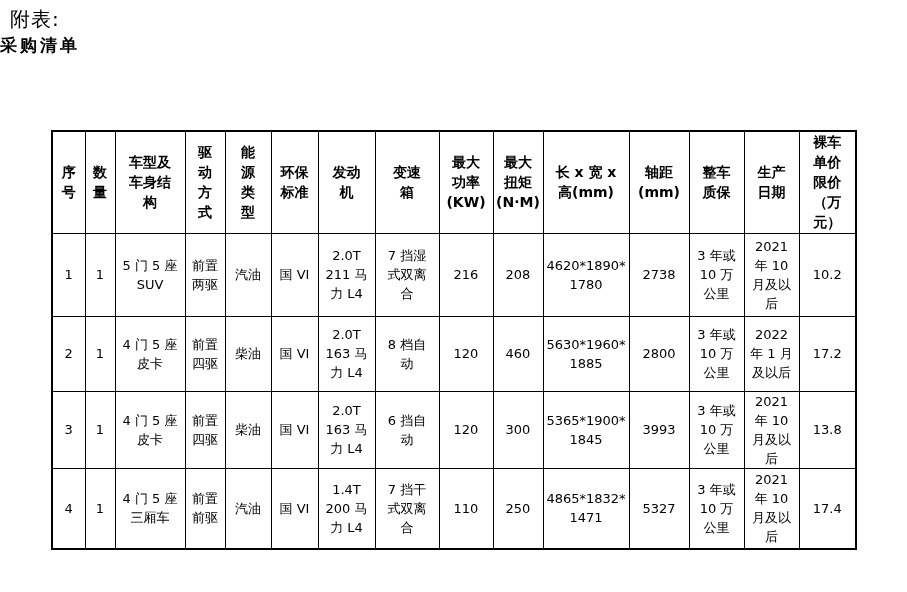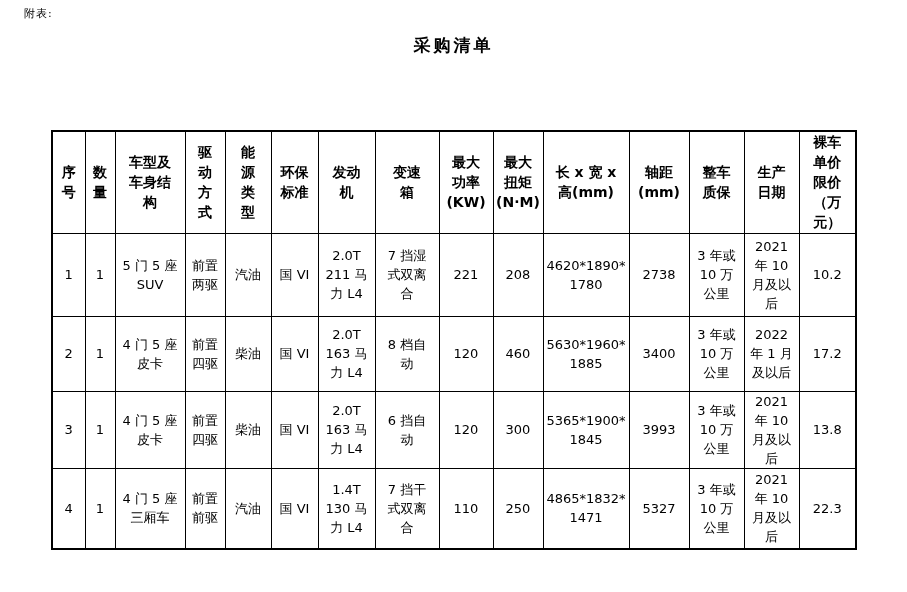--- a/index.html
+++ b/index.html
@@ -2,26 +2,26 @@
 <html><head>
 <meta charset="utf-8">
 <style>
   html,body{margin:0;padding:0;}
   body{
     width:907px;height:592px;background:#ffffff;color:#000;
     font-family:"DejaVu Sans","Liberation Sans",sans-serif;
     position:relative;overflow:hidden;
   }
   .appendix-label{
-    position:absolute;left:24px;top:6px;
-    font-size:11px;letter-spacing:1px;
+    position:absolute;left:10px;top:6px;
+    font-size:20px;letter-spacing:1px;
   }
   .doc-title{
     position:absolute;left:0;top:34px;width:907px;
-    text-align:center;font-weight:bold;font-size:17px;letter-spacing:3px;
+    text-align:left;font-weight:bold;font-size:17px;letter-spacing:3px;
   }
   table.purchase-table{
     position:absolute;left:51px;top:130px;
     border-collapse:collapse;table-layout:fixed;
     border:2px solid #000;
   }
   .purchase-table th,.purchase-table td{
     border:1px solid #000;
     text-align:center;vertical-align:middle;
     white-space:pre-line;
@@ -112,21 +112,21 @@
       <td>前置
 两驱</td>
       <td>汽油</td>
       <td>国 VI</td>
       <td>2.0T
 211 马
 力 L4</td>
       <td>7 挡湿
 式双离
 合</td>
-      <td>221</td>
+      <td>216</td>
       <td>208</td>
       <td>4620*1890*
 1780</td>
       <td>2738</td>
       <td>3 年或
 10 万
 公里</td>
       <td>2021
 年 10
 月及以
@@ -144,21 +144,21 @@
       <td>国 VI</td>
       <td>2.0T
 163 马
 力 L4</td>
       <td>8 档自
 动</td>
       <td>120</td>
       <td>460</td>
       <td>5630*1960*
 1885</td>
-      <td>3400</td>
+      <td>2800</td>
       <td>3 年或
 10 万
 公里</td>
       <td>2022
 年 1 月
 及以后</td>
       <td>17.2</td>
     </tr>
     <tr class="row-2">
       <td>3</td>
@@ -191,33 +191,33 @@
     <tr class="row-3">
       <td>4</td>
       <td>1</td>
       <td>4 门 5 座
 三厢车</td>
       <td>前置
 前驱</td>
       <td>汽油</td>
       <td>国 VI</td>
       <td>1.4T
-130 马
+200 马
 力 L4</td>
       <td>7 挡干
 式双离
 合</td>
       <td>110</td>
       <td>250</td>
       <td>4865*1832*
 1471</td>
       <td>5327</td>
       <td>3 年或
 10 万
 公里</td>
       <td>2021
 年 10
 月及以
 后</td>
-      <td>22.3</td>
+      <td>17.4</td>
     </tr>
   </tbody>
 </table>
 
 </body></html>

